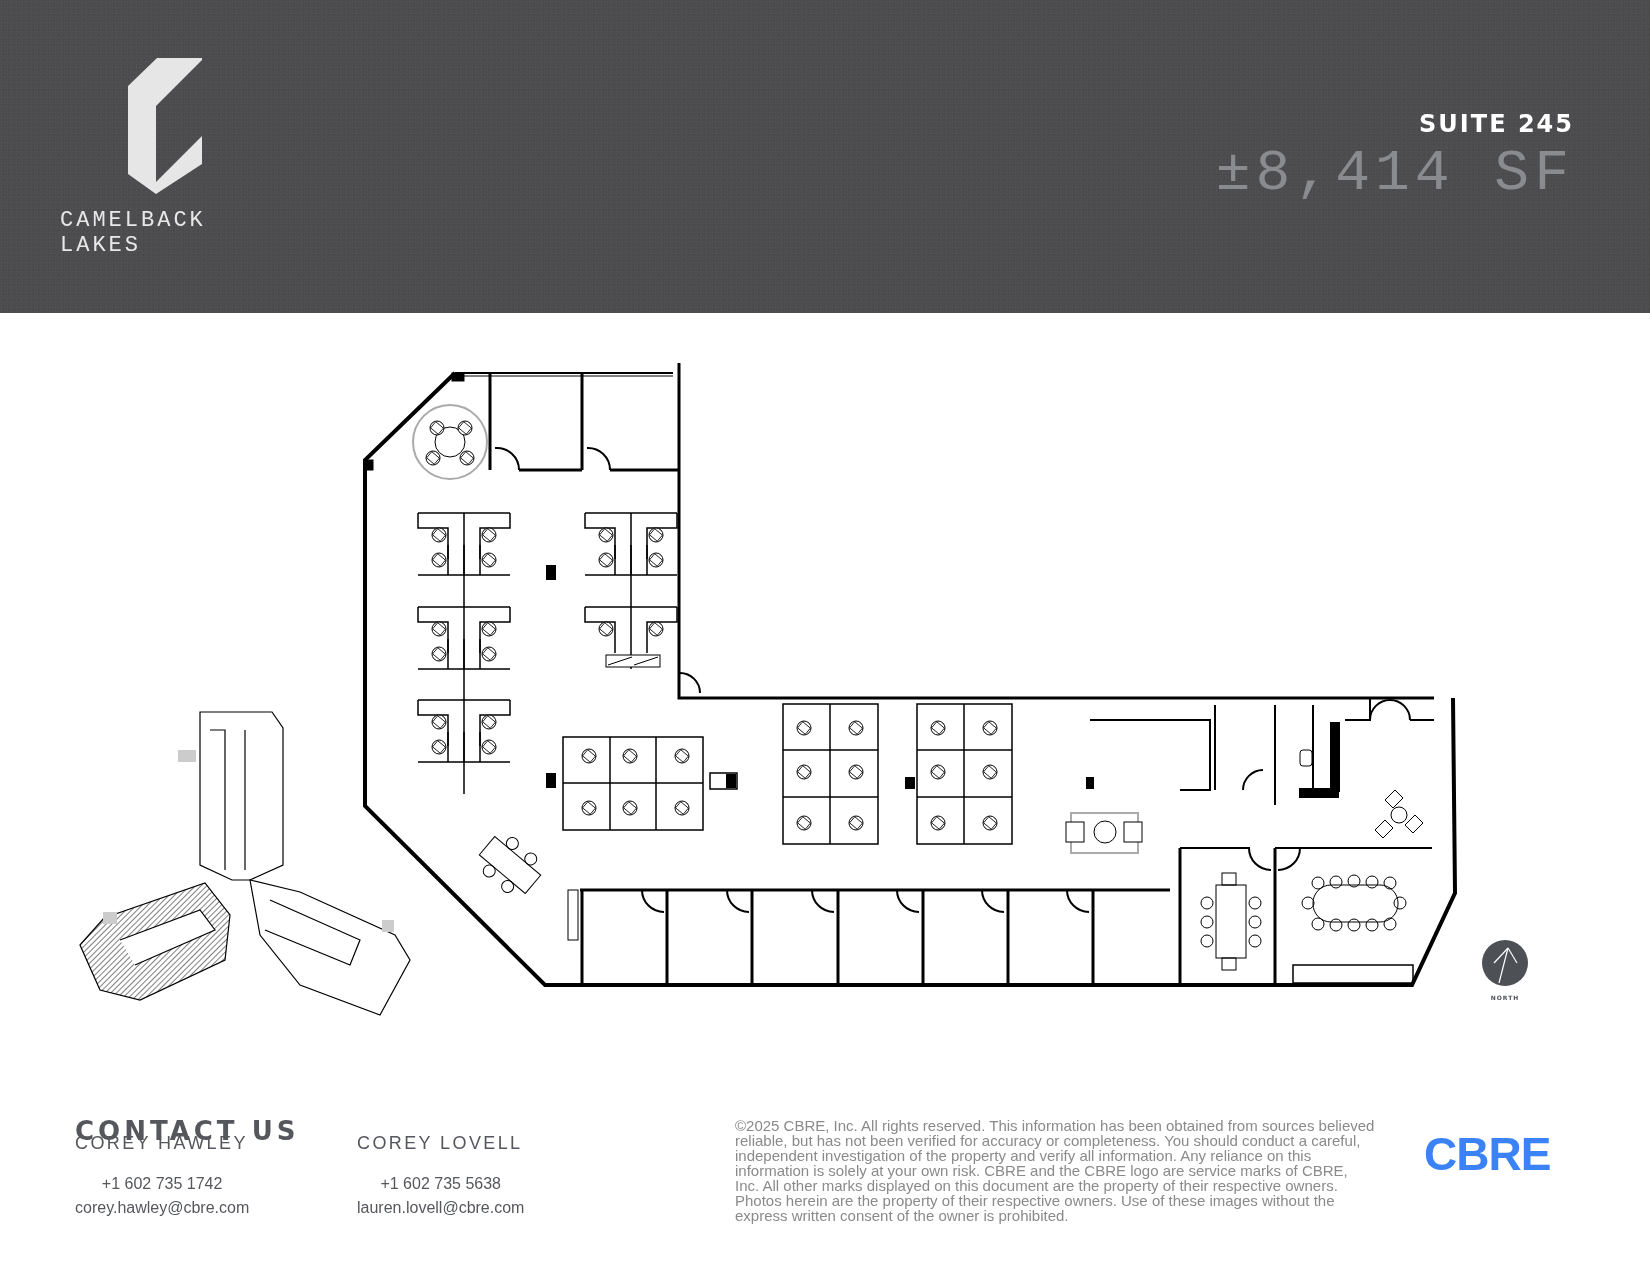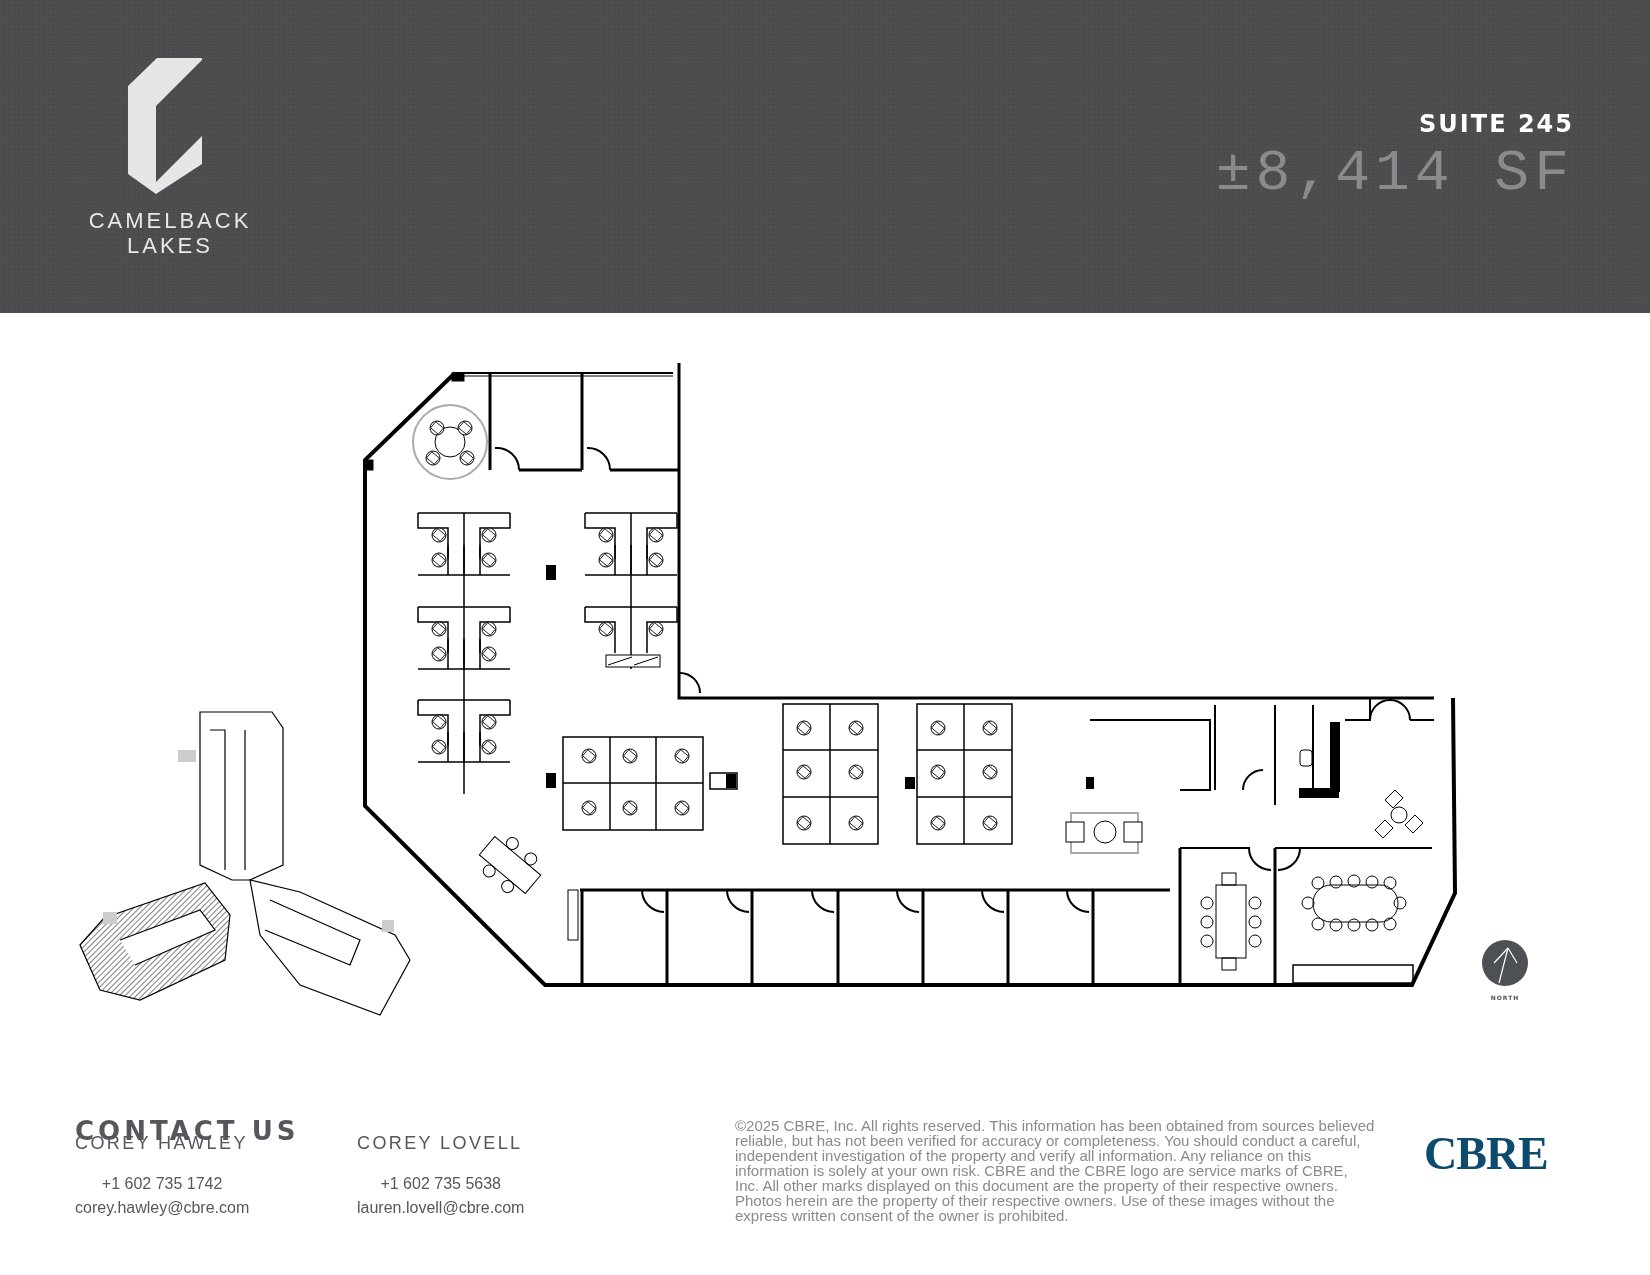--- a/index.html
+++ b/index.html
@@ -1,31 +1,31 @@
 <!DOCTYPE html>
 <html><head>
 <meta charset="utf-8">
 <style>
   html,body{margin:0;padding:0;}
   body{width:1650px;height:1275px;position:relative;background:#ffffff;overflow:hidden;font-family:"Liberation Sans","DejaVu Sans",sans-serif;}
   .header{position:absolute;left:0;top:0;width:1650px;height:313px;background:#4d4d4f;
     background-image:radial-gradient(rgba(255,255,255,0.04) 1px, transparent 1px),radial-gradient(rgba(0,0,0,0.06) 1px, transparent 1px);
     background-size:3px 3px,5px 5px;background-position:0 0,1px 2px;}
   .logo-mark{position:absolute;left:128px;top:58px;width:82px;height:136px;}
-  .logo-text{position:absolute;left:60px;top:208px;width:220px;text-align:center;color:#e8e8e8;font-family:Liberation Sans, sans-serif;font-size:22px;letter-spacing:3px;line-height:25px;font-weight:normal;}
+  .logo-text{position:absolute;left:60px;top:208px;width:220px;color:#e8e8e8;font-family:Liberation Mono, monospace;font-size:22px;letter-spacing:3px;line-height:25px;font-weight:normal;}
   .address{position:absolute;left:326px;top:143px;color:#efefef;font-family:"DejaVu Sans",sans-serif;font-size:19px;letter-spacing:2.2px;}
   .suite{position:absolute;right:76px;top:110px;color:#ffffff;font-family:"DejaVu Sans",sans-serif;font-weight:bold;font-size:24px;letter-spacing:2px;}
   .sf{position:absolute;right:76px;top:142px;color:#8a8b8e;font-family:Liberation Mono, monospace;font-size:58px;letter-spacing:5px;font-weight:normal;line-height:64px;}
   .plan{position:absolute;left:0;top:313px;width:1650px;height:760px;}
   .contact-title{position:absolute;left:75px;top:1080px;color:#55575c;font-family:"DejaVu Sans",sans-serif;font-weight:bold;font-size:26px;letter-spacing:4px;margin-top:36px;}
   .person{position:absolute;top:1133px;color:#55575c;font-family:"Liberation Sans",sans-serif;}
   .person .name{font-size:18px;letter-spacing:2.4px;font-weight:normal;margin-bottom:21px;}
   .person .line{font-size:16px;color:#55575c;margin-bottom:6px;text-align:center;}
   .disclaimer{position:absolute;left:735px;top:1118px;width:640px;font-family:"Liberation Sans",sans-serif;font-size:15px;line-height:15px;color:#8a8a8a;}
-  .cbre{position:absolute;left:1424px;top:1131px;color:#0c4a6e;font-family:Liberation Serif, serif;font-weight:bold;font-size:46px;letter-spacing:-1px;line-height:46px;}
+  .cbre{position:absolute;left:1424px;top:1131px;color:#3b82f6;font-family:Liberation Sans, sans-serif;font-weight:bold;font-size:46px;letter-spacing:-1px;line-height:46px;}
   .north{position:absolute;left:1481px;top:939px;width:48px;height:64px;}
 </style>
 </head>
 <body>
 
 <div class="header">
   <svg class="logo-mark" viewBox="0 0 82 136">
     <polygon points="0,28 29,0 74,0 74,2 46,30 28,48 28,124 46,106 74,78 74,106 28,136 0,116" fill="#e6e6e6"></polygon>
     <polygon points="28,48 46,30 74,2 74,22 46,50 28,66" fill="#d4d4d4" opacity="0"></polygon>
   </svg>

